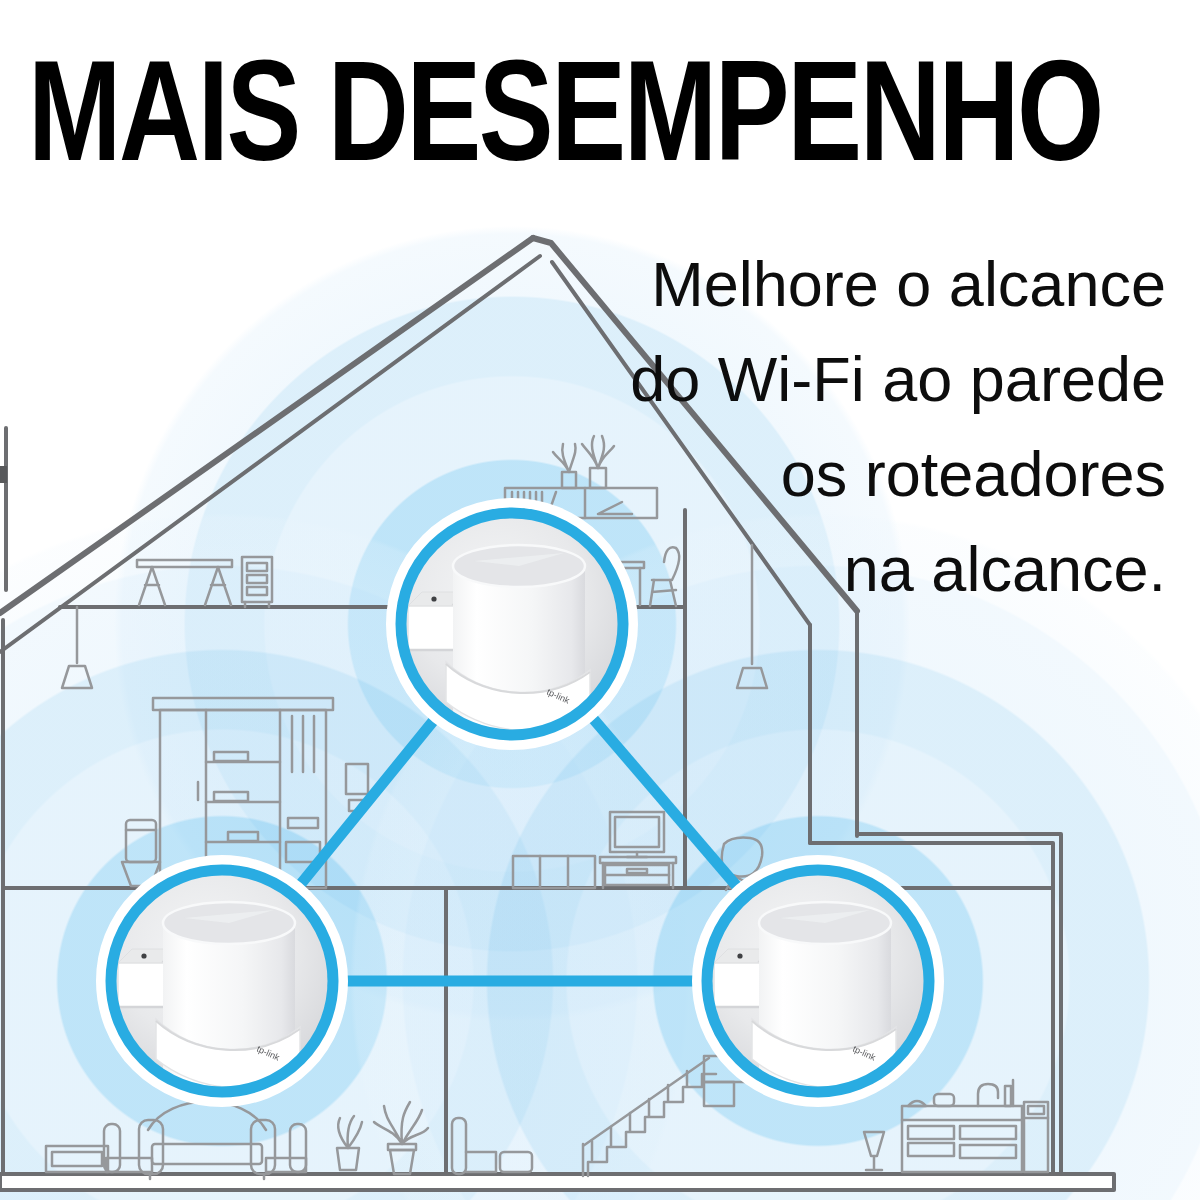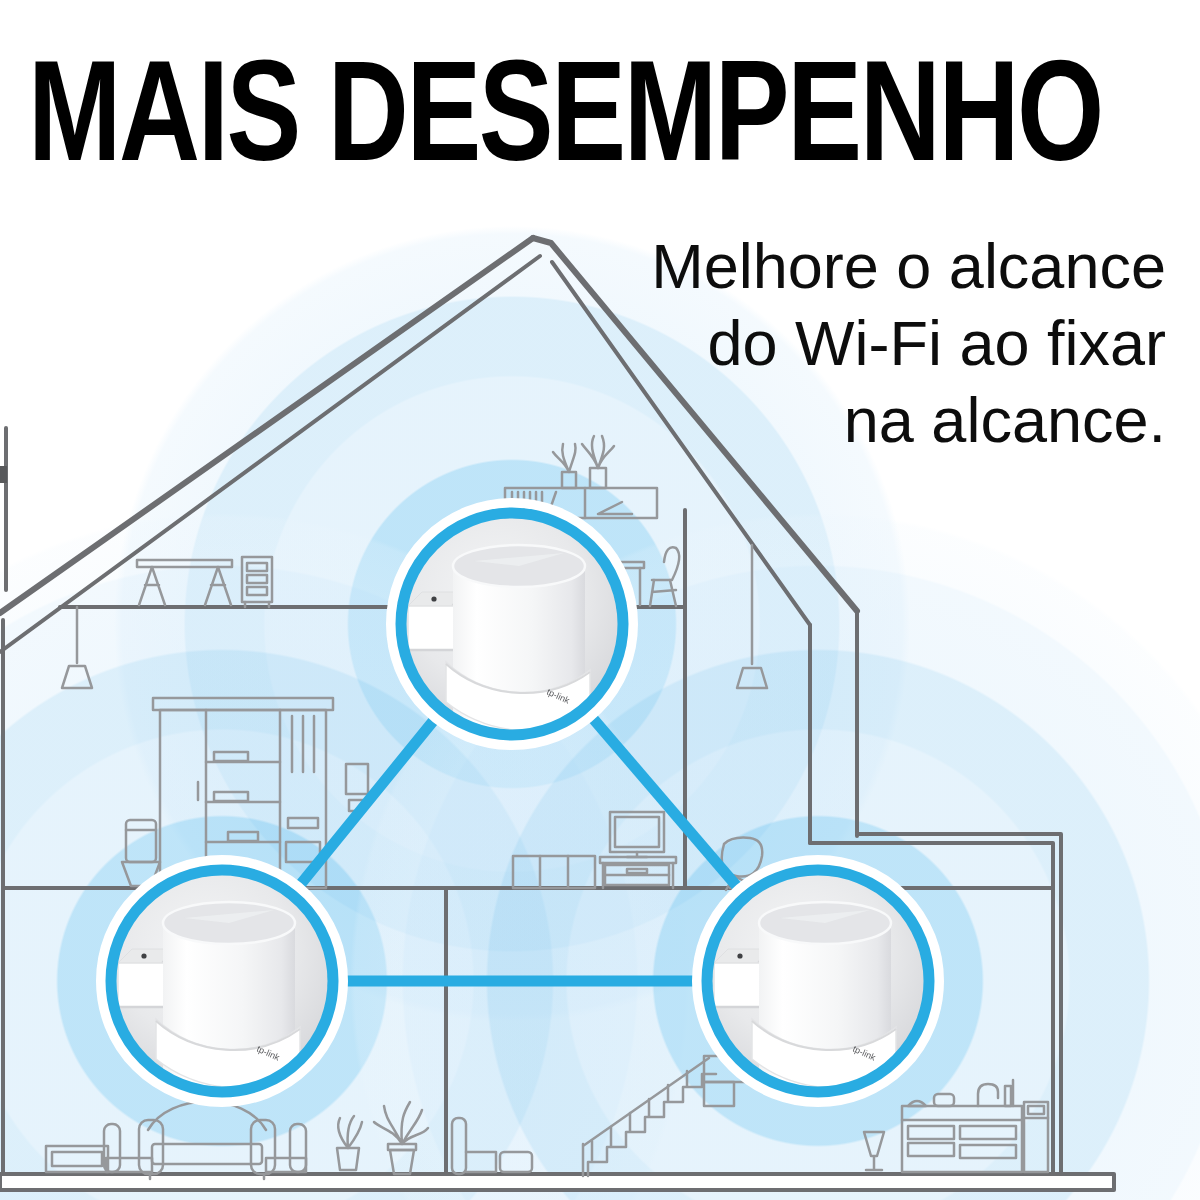--- a/index.html
+++ b/index.html
@@ -11,21 +11,21 @@
   .title{
     position:absolute;left:28px;top:40px;margin:0;
     font-size:142px;font-weight:bold;color:#000;
     letter-spacing:-3px;white-space:nowrap;
     transform:scaleX(0.79);transform-origin:left top;line-height:1;
   }
   .subtitle{
     position:absolute;right:34px;top:228px;text-align:right;
     font-size:63px;line-height:77px;color:#0d0d0d;font-weight:400;
   }
-  .subtitle div{white-space:nowrap;}
+  .subtitle div{white-space:nowrap;margin-top:18px;}
 </style>
 </head>
 <body>
 
 <div class="canvas">
 
   <svg class="scene" viewBox="0 0 1200 1200">
     <defs>
       <radialGradient id="rippleTop">
         <stop offset="0" stop-color="#7ecaf2" stop-opacity="0"></stop>
@@ -277,17 +277,18 @@
 
     <use href="#routerUnit" x="512" y="624"></use>
     <use href="#routerUnit" x="222" y="981"></use>
     <use href="#routerUnit" x="818" y="981"></use>
   </svg>
 
   <h1 class="title">MAIS DESEMPENHO</h1>
 
   <div class="subtitle">
     <div>Melhore o alcance</div>
-    <div>do Wi-Fi ao fixar</div>
+    <div>do Wi-Fi ao parede</div>
+    <div>os roteadores</div>
     <div>na alcance.</div>
   </div>
 
 </div>
 
 </body></html>

